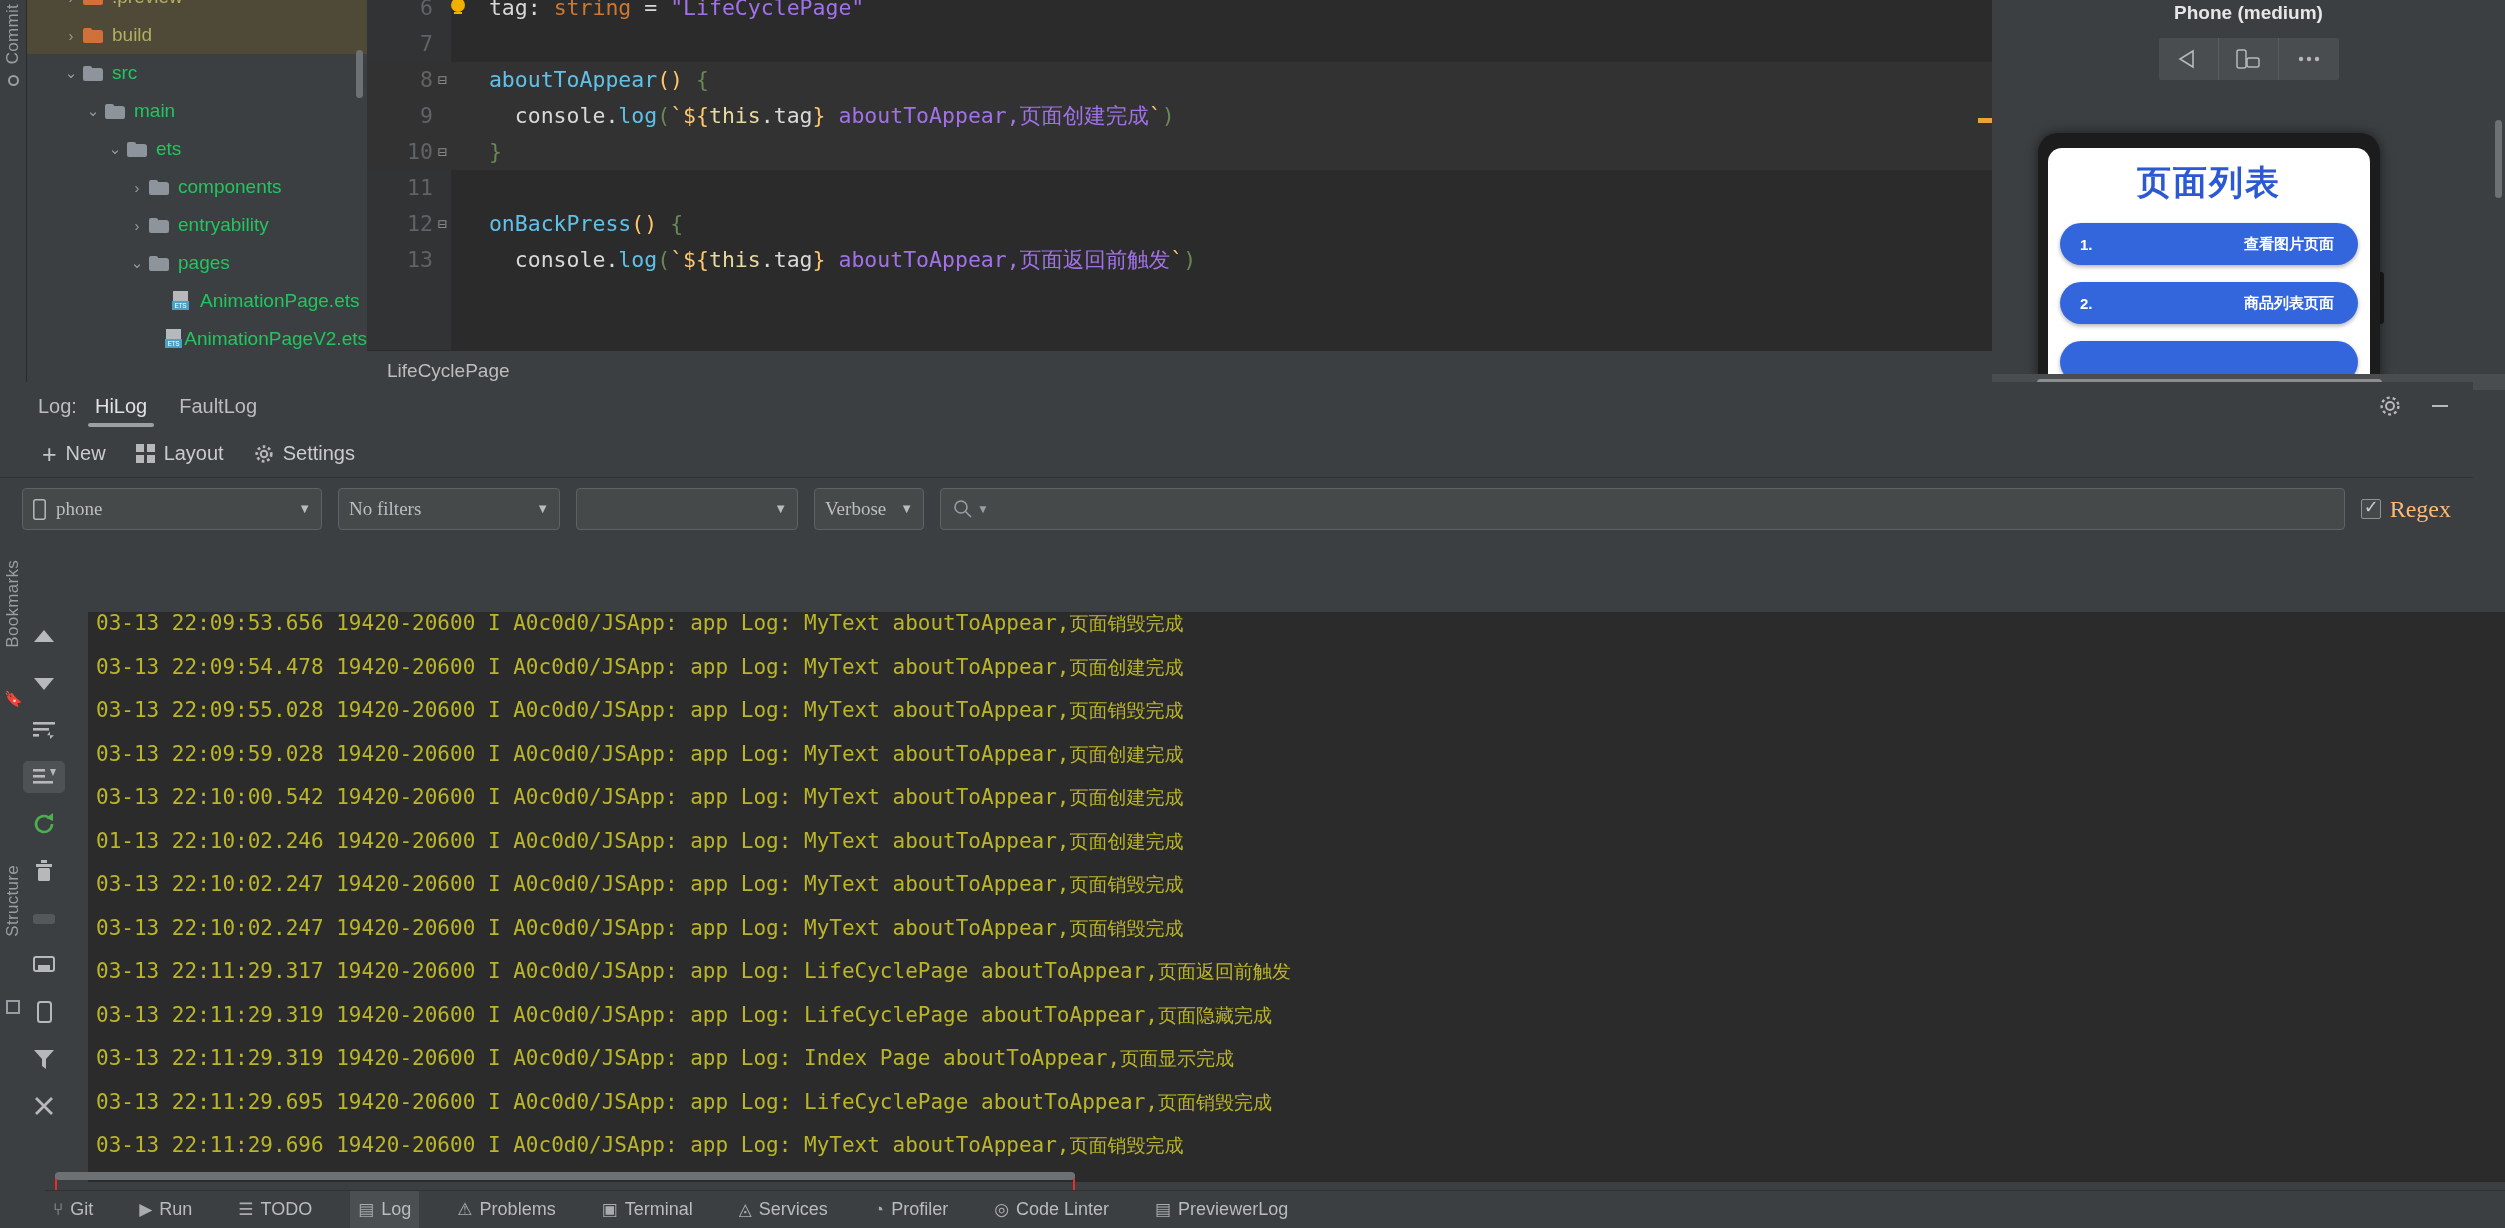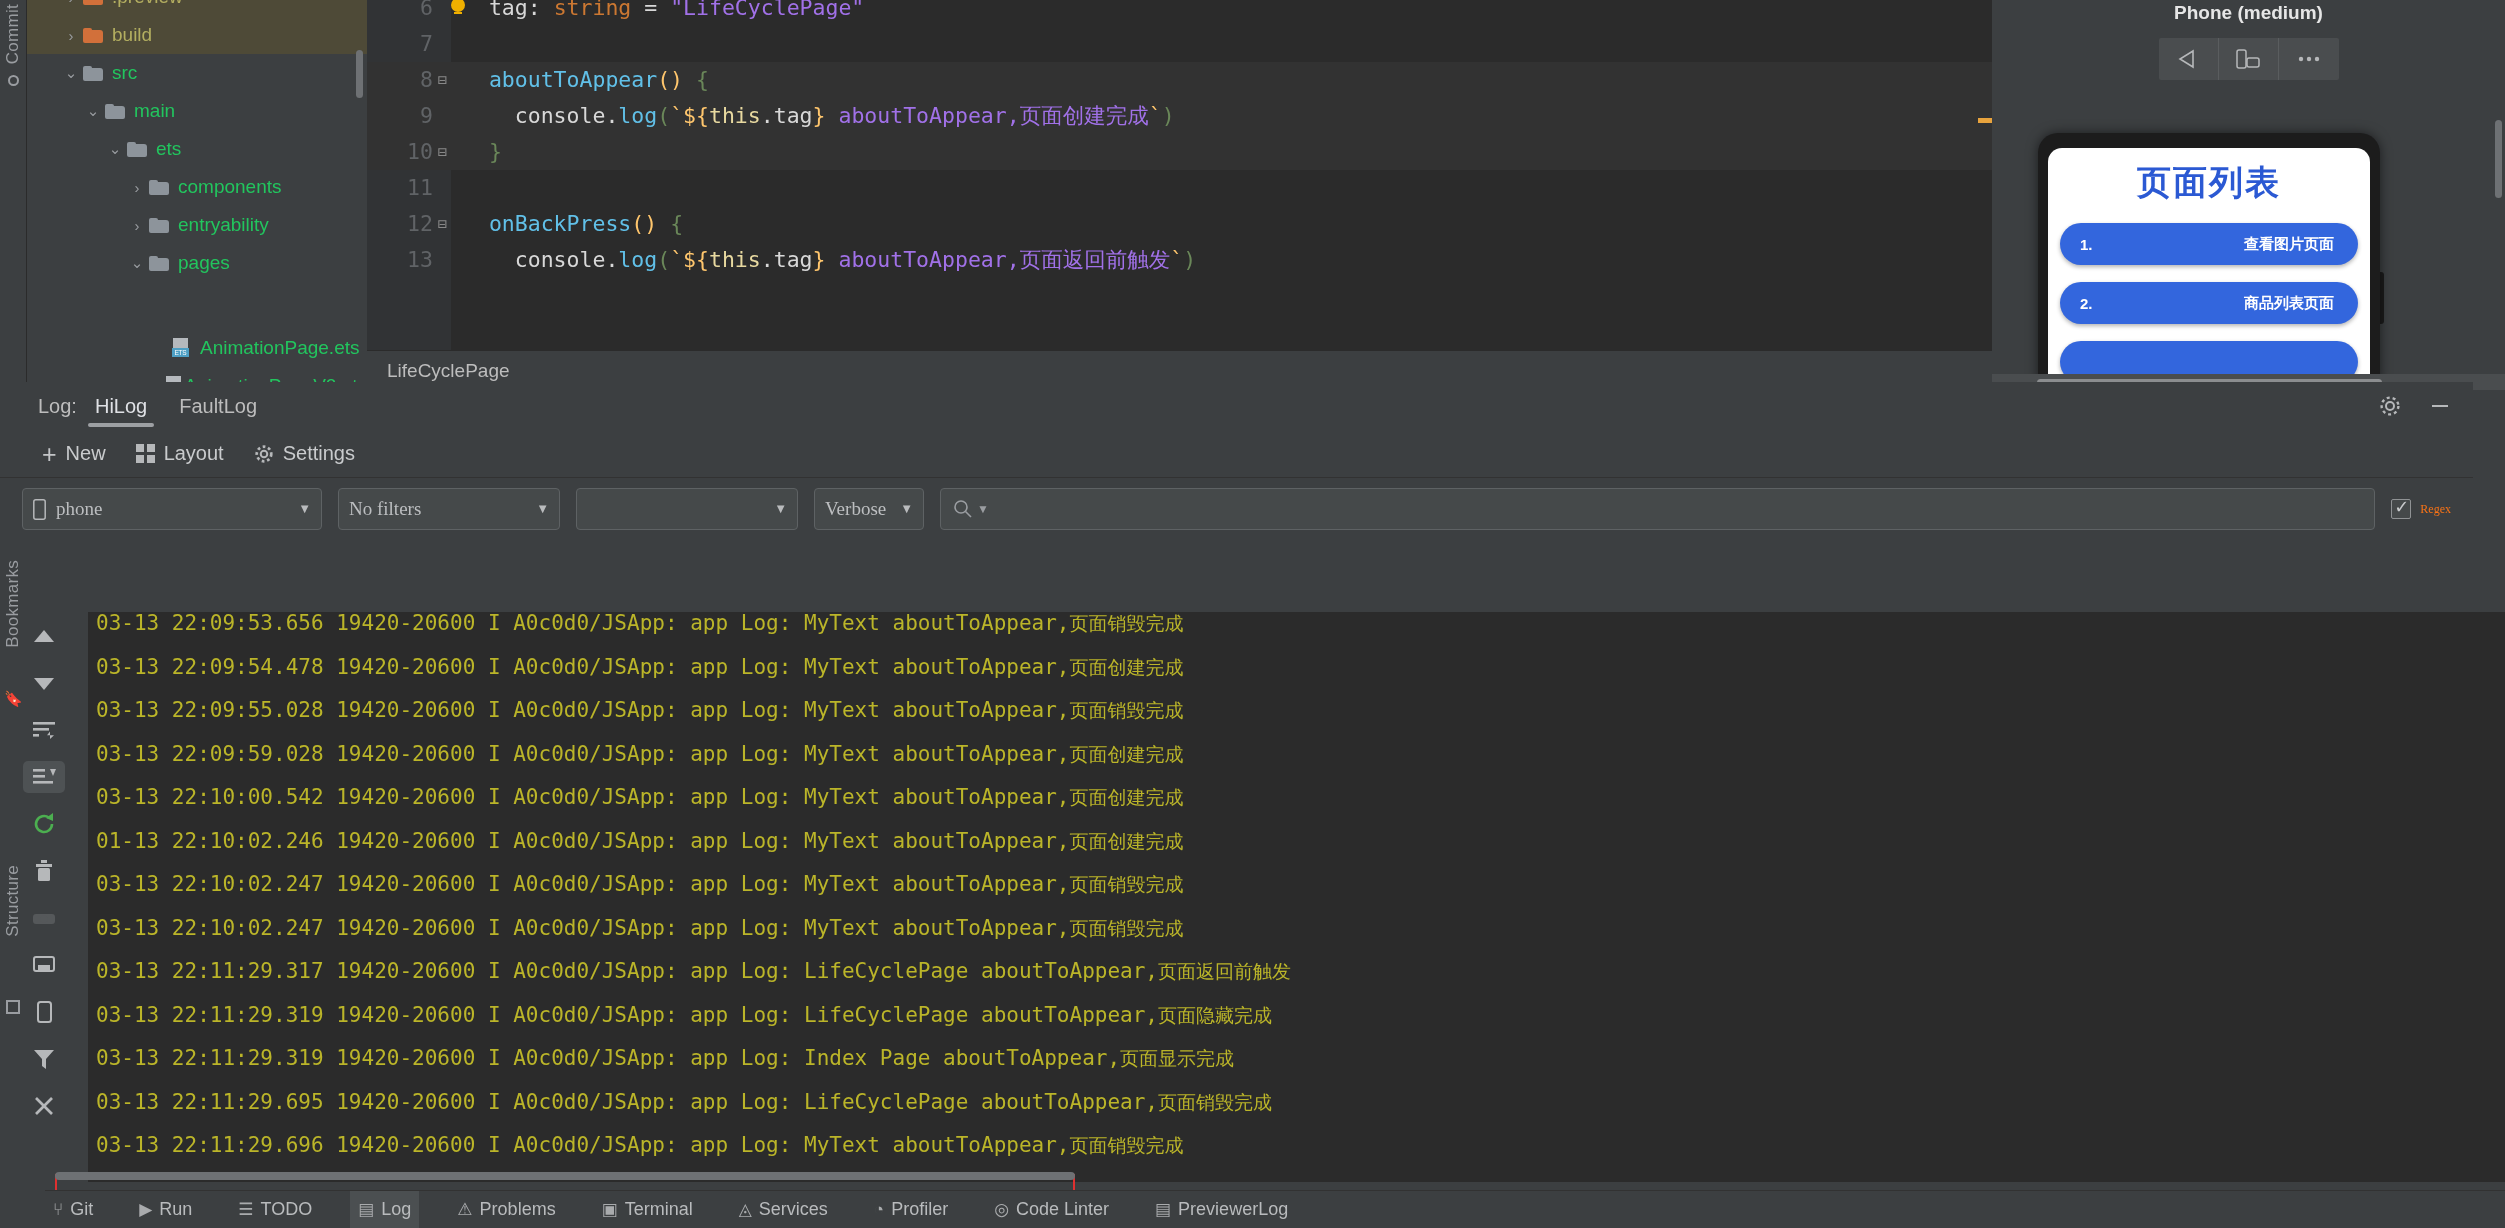--- a/index.html
+++ b/index.html
@@ -133,21 +133,21 @@
   }
   .combo .caret { margin-left: auto; font-size: 13px; color: #b9bbbd; padding-left:10px;}
   .c1 { width: 300px; }
   .c2 { width: 222px; }
   .c3 { width: 222px; }
   .c4 { width: 110px; }
   .search-box {
     height: 42px; flex: 1; background: #45494a; border: 1px solid #5e6264; border-radius: 4px;
     display: flex; align-items: center; padding: 0 12px; color: #8a8d8f; font-size: 19px;
   }
-  .regex { display: flex; align-items: center; gap: 9px; color: #f97316; font-size: 12px; }
+  .regex { display: flex; align-items: center; gap: 9px; color: #fdba74; font-size: 24px; }
   .cbox { width: 20px; height: 20px; border: 1px solid #8f9294; background: #45494a; border-radius: 2px; position: relative; }
   .cbox::after { content: "✓"; position:absolute; left: 2px; top: -4px; font-size: 18px; color: #c9cbcd;}
 
   
   .log-body { position: absolute; left: 0; top: 230px; width: 2505px; height: 570px; background: #2b2b2b; }
   .log-gutter {
     position: absolute; left: 0; top: 0; width: 88px; height: 570px; background: #3c3f41;
     display: flex; flex-direction: column; align-items: center; padding-top: 8px; gap: 15px;
   }
   .gi { width: 42px; height: 32px; display:flex; align-items:center; justify-content:center; color:#b6b8ba; }
@@ -227,21 +227,21 @@
           <div class="tree-row" style="padding-left: 102px;">
             <span class="twisty">›</span>
             <span class="folder"></span>
             <span class="lbl-grey">entryability</span>
           </div>
           <div class="tree-row" style="padding-left: 102px;">
             <span class="twisty">⌄</span>
             <span class="folder"></span>
             <span class="lbl-grey">pages</span>
           </div>
-          <div class="tree-row" style="padding-left: 124px; margin-top: 47px;">
+          <div class="tree-row" style="padding-left: 124px;">
             <span class="twisty"></span>
             <span class="etsfile">
               <span class="pg"></span>
               <span class="bd">
                 <span>ETS</span>
               </span>
             </span>
             <span class="lbl-grey">AnimationPage.ets</span>
           </div>
           <div class="tree-row" style="padding-left: 124px;">

